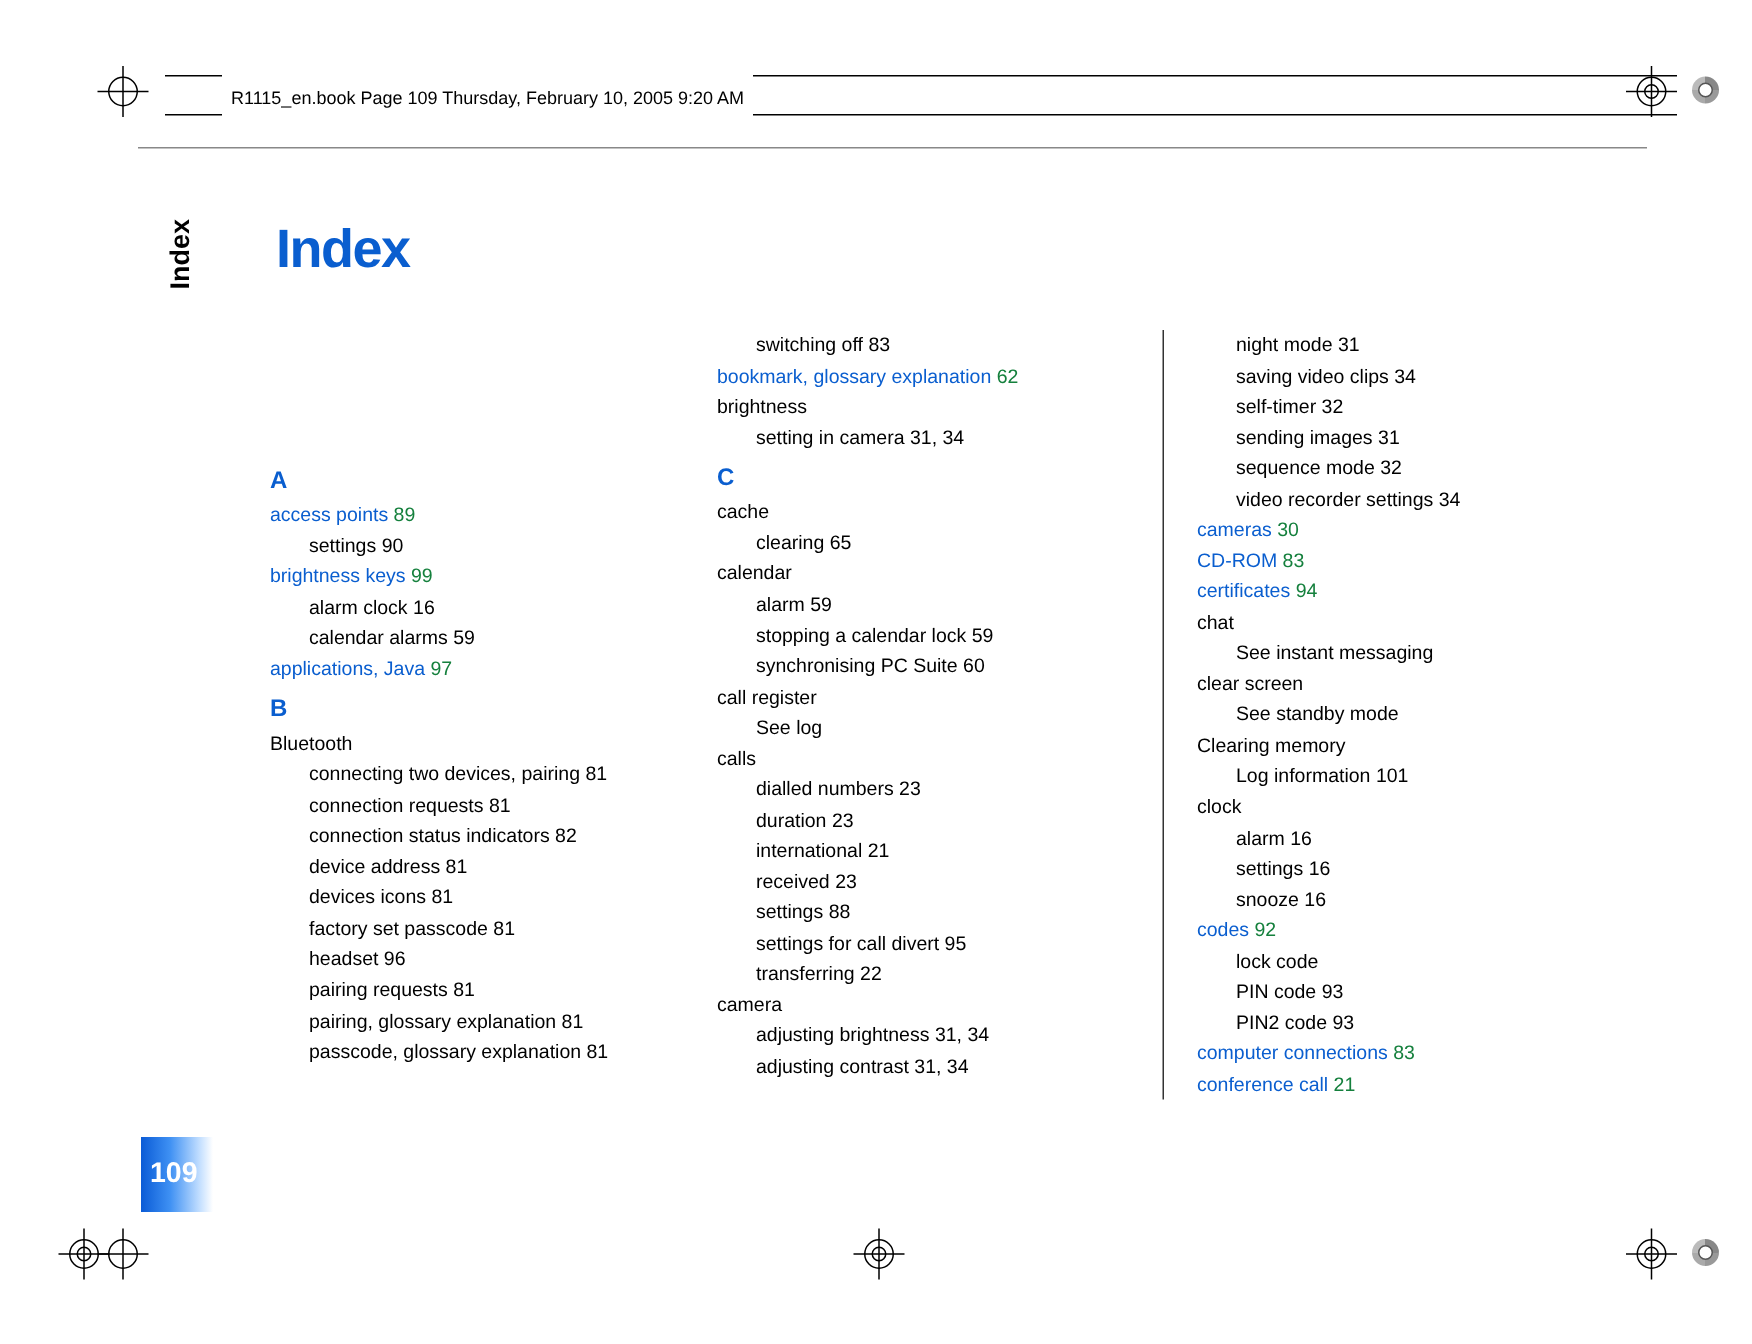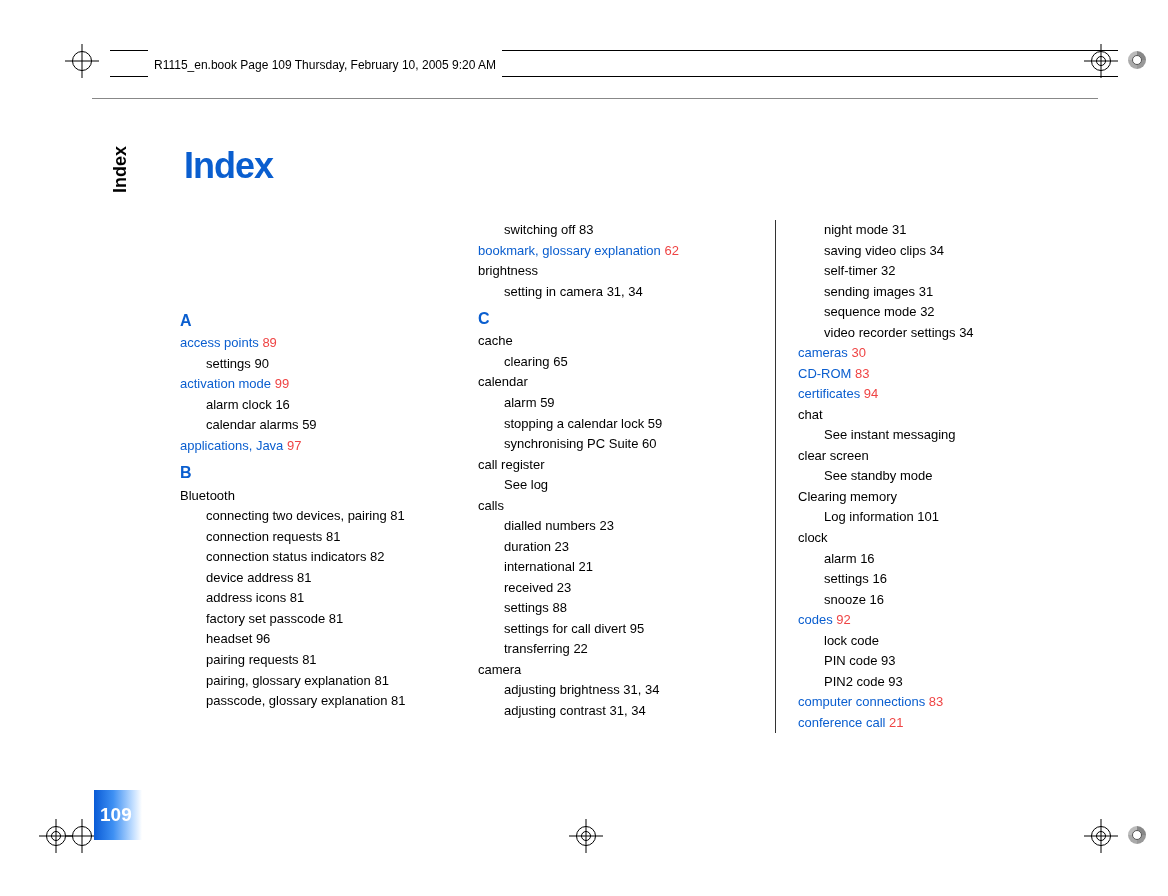--- a/index.html
+++ b/index.html
@@ -60,21 +60,21 @@
       top:146px;
       font-size:18px;
       font-weight:bold;
       color:#000;
       transform: rotate(-90deg) translateX(-100%);
       transform-origin: left top;
     }
     .pagenum-bg {
       position:absolute;
       left:94px;
-      top:790px;
+      top:758px;
       width:48px;
       height:50px;
       background: linear-gradient(to right,#0a5bd6,#3e90f3 40%,#bedcff 80%,#fff 100%);
       display:flex;
       align-items:center;
       justify-content:flex-start;
       padding-left:6px;
     }
     .pagenum-bg span { color:#fff; font-size:19px; font-weight:bold; }
 
@@ -103,21 +103,21 @@
       color:#000;
       padding-right:4px;
     }
     .col.mid { border-right:1px solid #333; padding-left:0;}
     .col.right { padding-left:22px; padding-right:0;}
     .col.left { padding-right:6px;}
 
     .letter { font-size:16px; font-weight:bold; color:#0a5ecf; margin-top:4px; }
     .term { color:#000000; }
     .term-with-page { color:#0a5ecf; }
-    .term-with-page .p { color:#ef4444; }
+    .term-with-page .p { color:#15803d; }
     .sub { padding-left:26px; color:#000; }
     .sub .p { color:#000; }
     .seeref { }
 
     .spacer-top { height:84px; }
   </style>
 </head>
 <body>
 
 <div class="regmark" style="top:44px; left:65px;">
@@ -175,32 +175,32 @@
 
 <div class="columns">
 
   <div class="col left">
     <div class="spacer-top"></div>
     <div class="letter">A</div>
     <div class="term-with-page">
       <span>access points</span> <span class="p">89</span>
     </div>
     <div class="sub"><span>settings</span> <span class="p">90</span></div>
-    <div class="term-with-page"><span>activation mode</span> <span class="p">99</span></div>
+    <div class="term-with-page"><span>brightness keys</span> <span class="p">99</span></div>
     <div class="sub"><span>alarm clock</span> <span class="p">16</span></div>
     <div class="sub"><span>calendar alarms</span> <span class="p">59</span></div>
     <div class="term-with-page"><span>applications, Java</span> <span class="p">97</span></div>
 
     <div class="letter">B</div>
     <div class="term">Bluetooth</div>
     <div class="sub"><span>connecting two devices, pairing</span> <span class="p">81</span></div>
     <div class="sub"><span>connection requests</span> <span class="p">81</span></div>
     <div class="sub"><span>connection status indicators</span> <span class="p">82</span></div>
     <div class="sub"><span>device address</span> <span class="p">81</span></div>
-    <div class="sub"><span>address icons</span> <span class="p">81</span></div>
+    <div class="sub"><span>devices icons</span> <span class="p">81</span></div>
     <div class="sub"><span>factory set passcode</span> <span class="p">81</span></div>
     <div class="sub"><span>headset</span> <span class="p">96</span></div>
     <div class="sub"><span>pairing requests</span> <span class="p">81</span></div>
     <div class="sub"><span>pairing, glossary explanation</span> <span class="p">81</span></div>
     <div class="sub"><span>passcode, glossary explanation</span> <span class="p">81</span></div>
   </div>
 
   <div class="col mid">
     <div class="sub"><span>switching off</span> <span class="p">83</span></div>
     <div class="term-with-page"><span>bookmark, glossary explanation</span> <span class="p">62</span></div>

